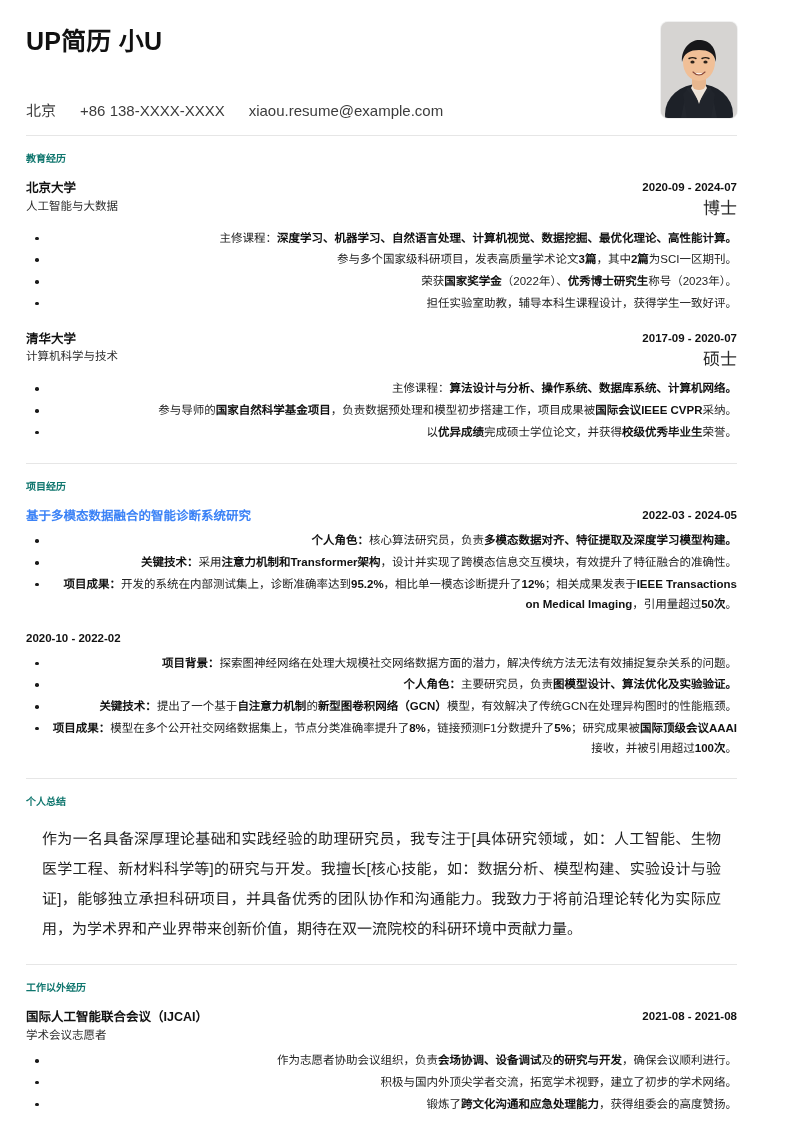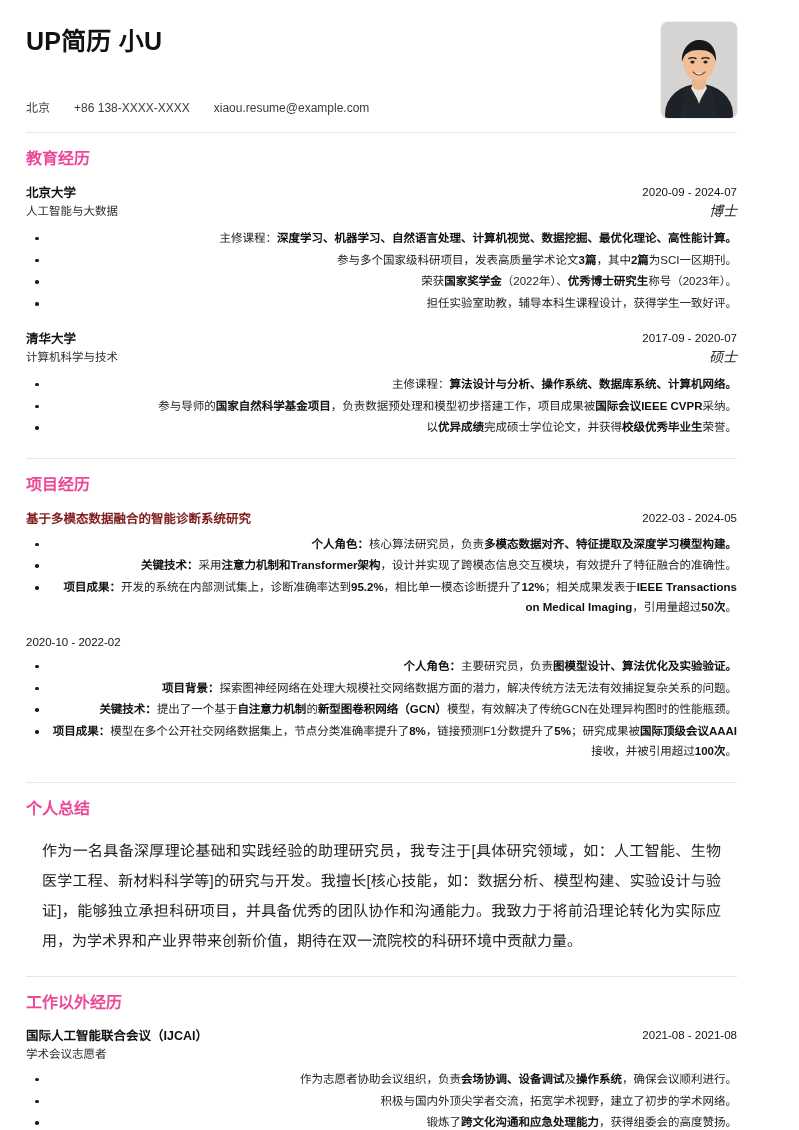--- a/index.html
+++ b/index.html
@@ -41,21 +41,21 @@
     font-size: 25px;
     font-weight: 700;
     letter-spacing: 0.2px;
     line-height: 1.2;
     color: #111111;
     margin: 0 0 12px 0;
   }
   .contact-line {
     display: flex;
     align-items: flex-start;
-    font-size: 12px;
+    font-size: 15px;
     color: #3c3c3c;
     line-height: 1.4;
     margin-top: 44px;
   }
   .contact-item + .contact-item { margin-left: 24px; }
 
   .photo-frame {
     width: 76px;
     height: 96px;
     border-radius: 7px;
@@ -69,23 +69,23 @@
 
   
   .section { padding-top: 4px; }
   .section + .section { margin-top: 16px; }
   .section-divider {
     border: 0;
     border-top: 1px solid #e6e6e6;
     margin: 0 0 16px 0;
   }
   .section-title {
-    font-size: 16px;
-    font-weight: 700;
-    color: #ec4899;
+    font-size: 10px;
+    font-weight: 700;
+    color: #0f766e;
     margin: 4px 0 14px 0;
     line-height: 1.3;
   }
 
   
   .entry + .entry { margin-top: 16px; }
   .entry-head {
     display: flex;
     align-items: flex-start;
     justify-content: space-between;
@@ -99,36 +99,35 @@
     color: #111111;
     line-height: 1.5;
   }
   .major {
     font-size: 11.5px;
     color: #2b2b2b;
     line-height: 1.55;
   }
   .date {
     font-size: 11.5px;
-    font-weight: 400;
+    font-weight: 700;
     color: #111111;
     line-height: 1.5;
     white-space: nowrap;
   }
   .degree {
-    font-size: 14px;
+    font-size: 17px;
     color: #2b2b2b;
     line-height: 1.55;
     white-space: nowrap;
-    font-style: italic;
   }
   .proj-title {
     font-size: 12.5px;
     font-weight: 700;
-    color: #7f1d1d;
+    color: #3b82f6;
     line-height: 1.5;
   }
 
   
   ul.bullets {
     list-style: none;
     margin: 6px 0 0 0;
     padding: 0;
     text-align: right;
   }
@@ -259,22 +258,22 @@
         </ul>
     </div>
 
     <div class="entry">
       <div class="entry-head">
         <div class="entry-head-right">
           <div class="date">2020-10 - 2022-02</div>
         </div>
       </div>
       <ul class="bullets">
+          <li><b>项目背景：</b><span>探索图神经网络在处理大规模社交网络数据方面的潜力，解决传统方法无法有效捕捉复杂关系的问题。</span></li>
           <li><b>个人角色：</b><span>主要研究员，负责</span><b>图模型设计、算法优化及实验验证。</b></li>
-          <li><b>项目背景：</b><span>探索图神经网络在处理大规模社交网络数据方面的潜力，解决传统方法无法有效捕捉复杂关系的问题。</span></li>
           <li><b>关键技术：</b><span>提出了一个基于</span><b>自注意力机制</b><span>的</span><b>新型图卷积网络（GCN）</b><span>模型，有效解决了传统GCN在处理异构图时的性能瓶颈。</span></li>
           <li><b>项目成果：</b><span>模型在多个公开社交网络数据集上，节点分类准确率提升了</span><b>8%</b><span>，链接预测F1分数提升了</span><b>5%</b><span>；研究成果被</span><b>国际顶级会议AAAI</b><span>接收，并被引用超过</span><b>100次</b><span>。</span></li>
         </ul>
     </div>
   </div>
 
   <div class="section">
     <hr class="section-divider">
     <h2 class="section-title">个人总结</h2>
     <p class="summary">作为一名具备深厚理论基础和实践经验的助理研究员，我专注于[具体研究领域，如：人工智能、生物医学工程、新材料科学等]的研究与开发。我擅长[核心技能，如：数据分析、模型构建、实验设计与验证]，能够独立承担科研项目，并具备优秀的团队协作和沟通能力。我致力于将前沿理论转化为实际应用，为学术界和产业界带来创新价值，期待在双一流院校的科研环境中贡献力量。</p>
@@ -288,20 +287,20 @@
       <div class="entry-head">
         <div class="entry-head-left">
           <div class="org">国际人工智能联合会议（IJCAI）</div>
           <div class="major">学术会议志愿者</div>
         </div>
         <div class="entry-head-right">
           <div class="date">2021-08 - 2021-08</div>
         </div>
       </div>
       <ul class="bullets">
-          <li><span>作为志愿者协助会议组织，负责</span><b>会场协调、设备调试</b><span>及</span><b>操作系统</b><span>，确保会议顺利进行。</span></li>
+          <li><span>作为志愿者协助会议组织，负责</span><b>会场协调、设备调试</b><span>及</span><b>的研究与开发</b><span>，确保会议顺利进行。</span></li>
           <li><span>积极与国内外顶尖学者交流，拓宽学术视野，建立了初步的学术网络。</span></li>
           <li><span>锻炼了</span><b>跨文化沟通和应急处理能力</b><span>，获得组委会的高度赞扬。</span></li>
         </ul>
     </div>
   </div>
 
 </div>
 
 </body></html>

